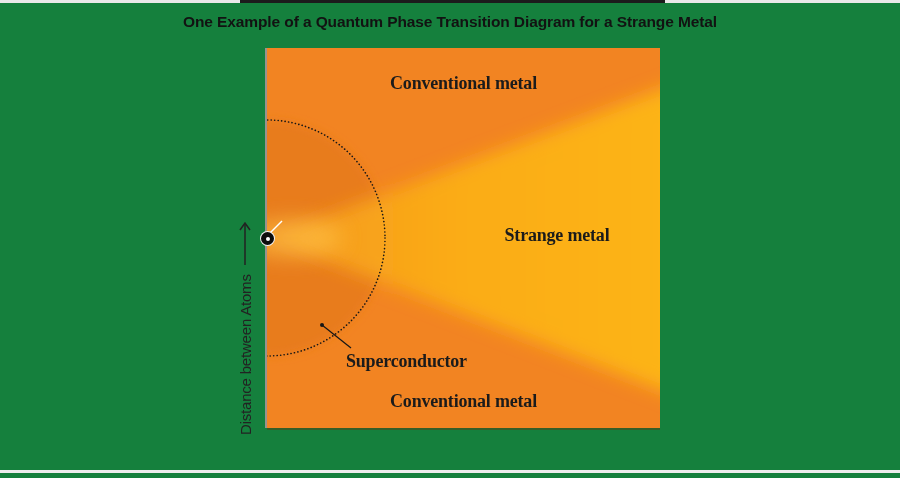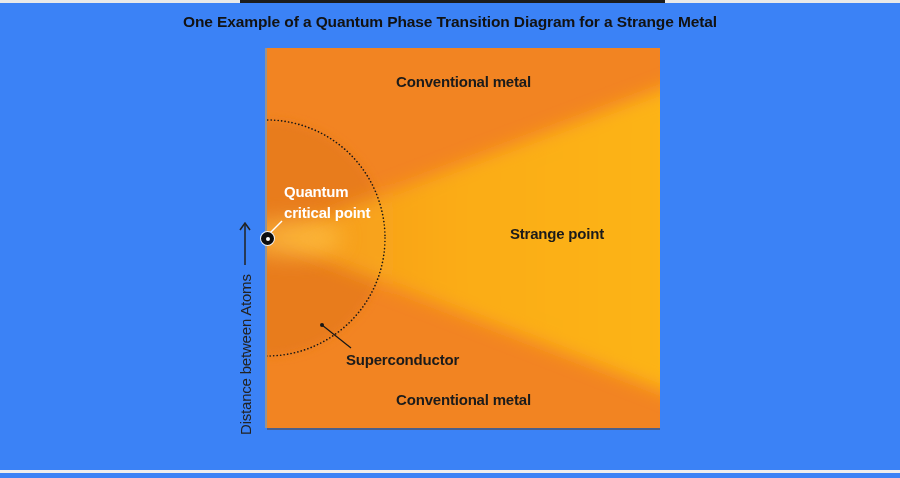--- a/index.html
+++ b/index.html
@@ -1,34 +1,34 @@
 <!DOCTYPE html>
 <html><head>
 <meta charset="utf-8">
 <style>
   html,body{margin:0;padding:0;background:#ffffff;}
   #canvas{
-    position:relative;width:900px;height:478px;background:#3b82f6;overflow:hidden;
+    position:relative;width:900px;height:478px;background:#15803d;overflow:hidden;
     font-family:"Liberation Sans","DejaVu Sans",sans-serif;color:#1b1b1b;
   }
   .rule{position:absolute;left:0;width:900px;height:3px;background:#e9e9e9;}
   #top-rule-dark{position:absolute;top:0;left:240px;width:425px;height:3px;background:#1c1c1c;}
   #title{
     position:absolute;top:13px;left:0;width:900px;text-align:center;
     font-size:15.5px;font-weight:700;letter-spacing:-0.1px;color:#121212;
   }
   #plot{
     position:absolute;left:267px;top:48px;width:393px;height:380px;
   }
   #plot svg.field{position:absolute;left:0;top:0;}
   #axis-left-line{position:absolute;left:-2px;top:0;width:2px;height:380px;background:#98938e;}
   #plot-bottom-shadow{position:absolute;left:0;bottom:-2px;width:100%;height:2px;background:rgba(92,54,15,0.45);}
   .region-label{
-    position:absolute;font-size:15px;font-weight:700;color:#1b1b1b;
-    letter-spacing:-0.2px;white-space:nowrap;
+    position:absolute;font-size:18px;font-weight:700;color:#1b1b1b;
+    letter-spacing:-0.2px;white-space:nowrap;font-family:Liberation Serif, serif;
   }
   .centered{left:0;width:100%;text-align:center;white-space:nowrap;}
   #qcp-label{
     position:absolute;left:17px;top:133px;width:105px;
     font-size:15px;font-weight:700;color:#ffffff;line-height:21px;letter-spacing:-0.2px;
     white-space:normal;
   }
   #qcp-dot{
     position:absolute;left:-7px;top:183px;width:13px;height:13px;border-radius:50%;
     background:#0d0d0d;border:1px solid rgba(255,255,255,0.95);box-sizing:content-box;
@@ -90,27 +90,26 @@
       <line x1="55" y1="277" x2="84" y2="300" stroke-width="1.2" stroke="#161616"></line>
 
       <line x1="1" y1="187" x2="15" y2="173" stroke-width="1.5" stroke="#FFFFFF"></line>
     </svg>
 
     <div id="axis-left-line"></div>
     <div id="plot-bottom-shadow"></div>
 
     <div class="region-label centered" style="top:25px;">Conventional metal</div>
 
-    <div class="region-label" style="left:200px;top:177px;width:180px;text-align:center;">Strange point</div>
+    <div class="region-label" style="left:200px;top:177px;width:180px;text-align:center;">Strange metal</div>
 
     <div class="region-label" style="left:79px;top:303px;">Superconductor</div>
 
     <div class="region-label centered" style="top:343px;">Conventional metal</div>
 
-    <div id="qcp-label">Quantum critical point</div>
 
     <div id="qcp-dot">
       <span></span>
     </div>
   </div>
 
   <div id="y-axis-label" class="axis-label">
     <span>Distance between Atoms</span>
     <svg width="46" height="12" viewBox="0 0 46 12">
       <line x1="0" y1="6" x2="41" y2="6" stroke="#222222" stroke-width="1.5"></line>

